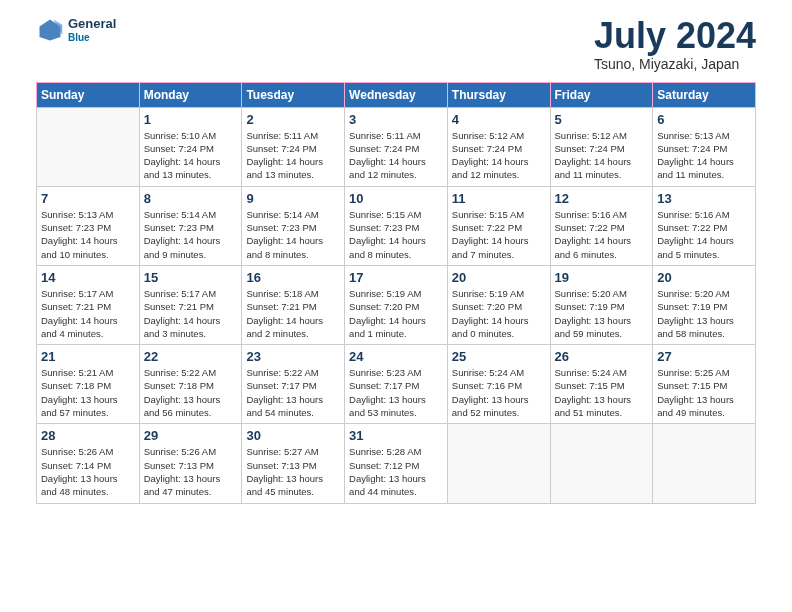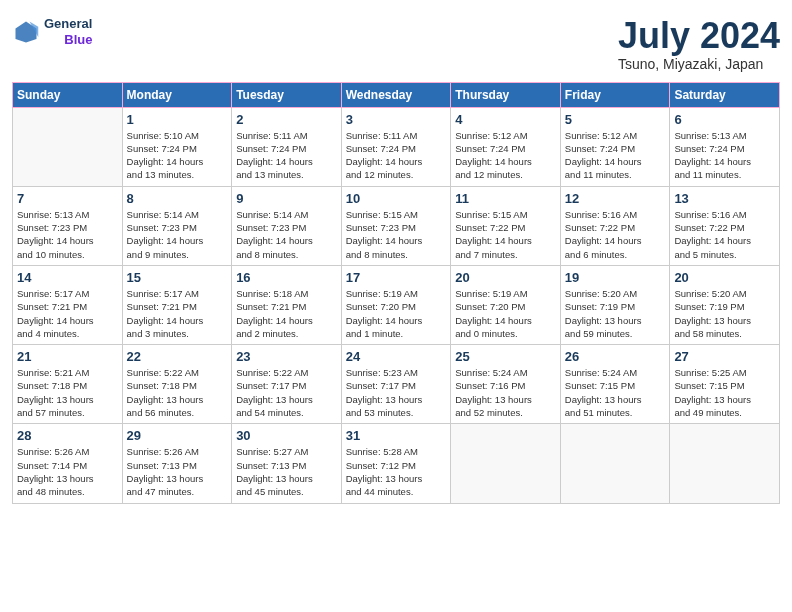--- a/index.html
+++ b/index.html
@@ -6,21 +6,21 @@
     body {
       font-family: Arial, sans-serif;
       background: #fff;
       width: 792px;
       height: 612px;
       overflow: hidden;
     }
     .page {
       width: 792px;
       height: 612px;
-      padding: 16px 12px;
+      padding: 16px 36px;
       background: #fff;
     }
     .header {
       display: flex;
       justify-content: space-between;
       align-items: flex-start;
       margin-bottom: 10px;
     }
     .logo {
       display: flex;
@@ -88,21 +88,21 @@
 
 <div class="page">
   <div class="header">
     <div class="logo">
       <svg class="logo-icon" viewBox="0 0 32 32">
         <polygon points="16,4 28,12 28,24 16,28 4,24 4,12" fill="#2a6db5" opacity="0.85"></polygon>
         <polygon points="20,4 30,10 30,22" fill="#4a90d9" opacity="0.7"></polygon>
       </svg>
       <div>
         <div style="font-size:13px;font-weight:bold;color:#1a3a5c;line-height:1.2;">General</div>
-        <div style="font-size:13px;font-weight:bold;color:#6d28d9;line-height:1.2;text-align:right;">Blue</div>
+        <div style="font-size:10px;font-weight:bold;color:#0369a1;line-height:1.2;">Blue</div>
       </div>
     </div>
     <div class="title-block">
       <div class="month-title">July 2024</div>
       <div class="location">Tsuno, Miyazaki, Japan</div>
     </div>
   </div>
 
   <table class="calendar-table">
     <thead>

